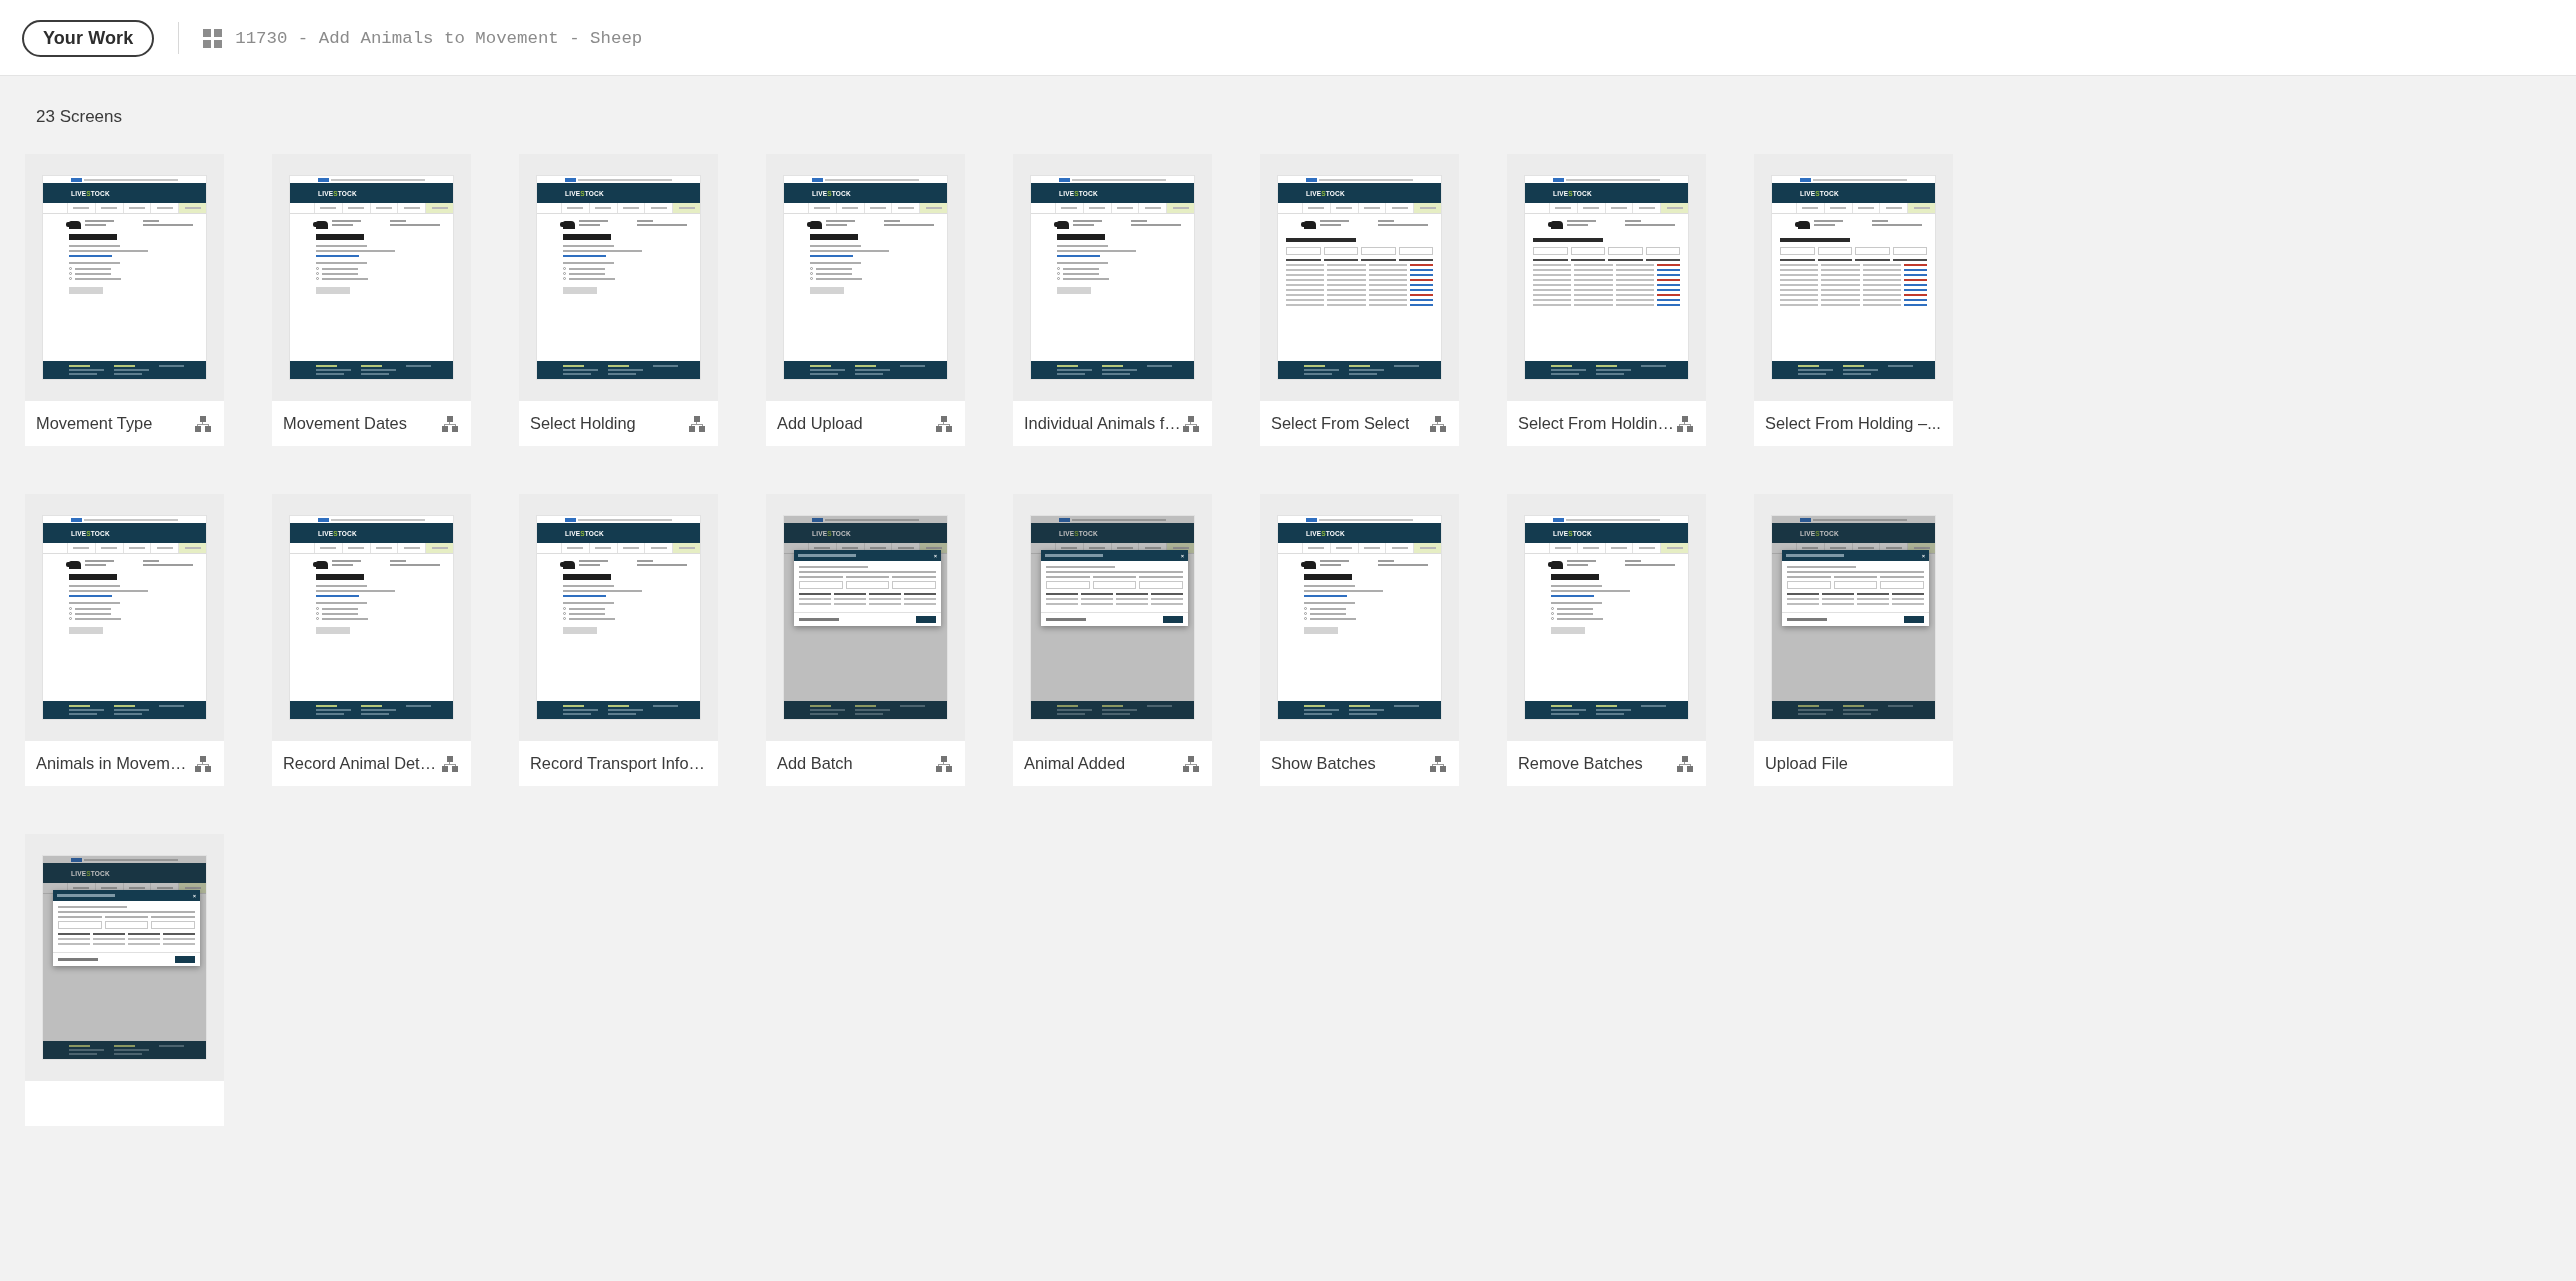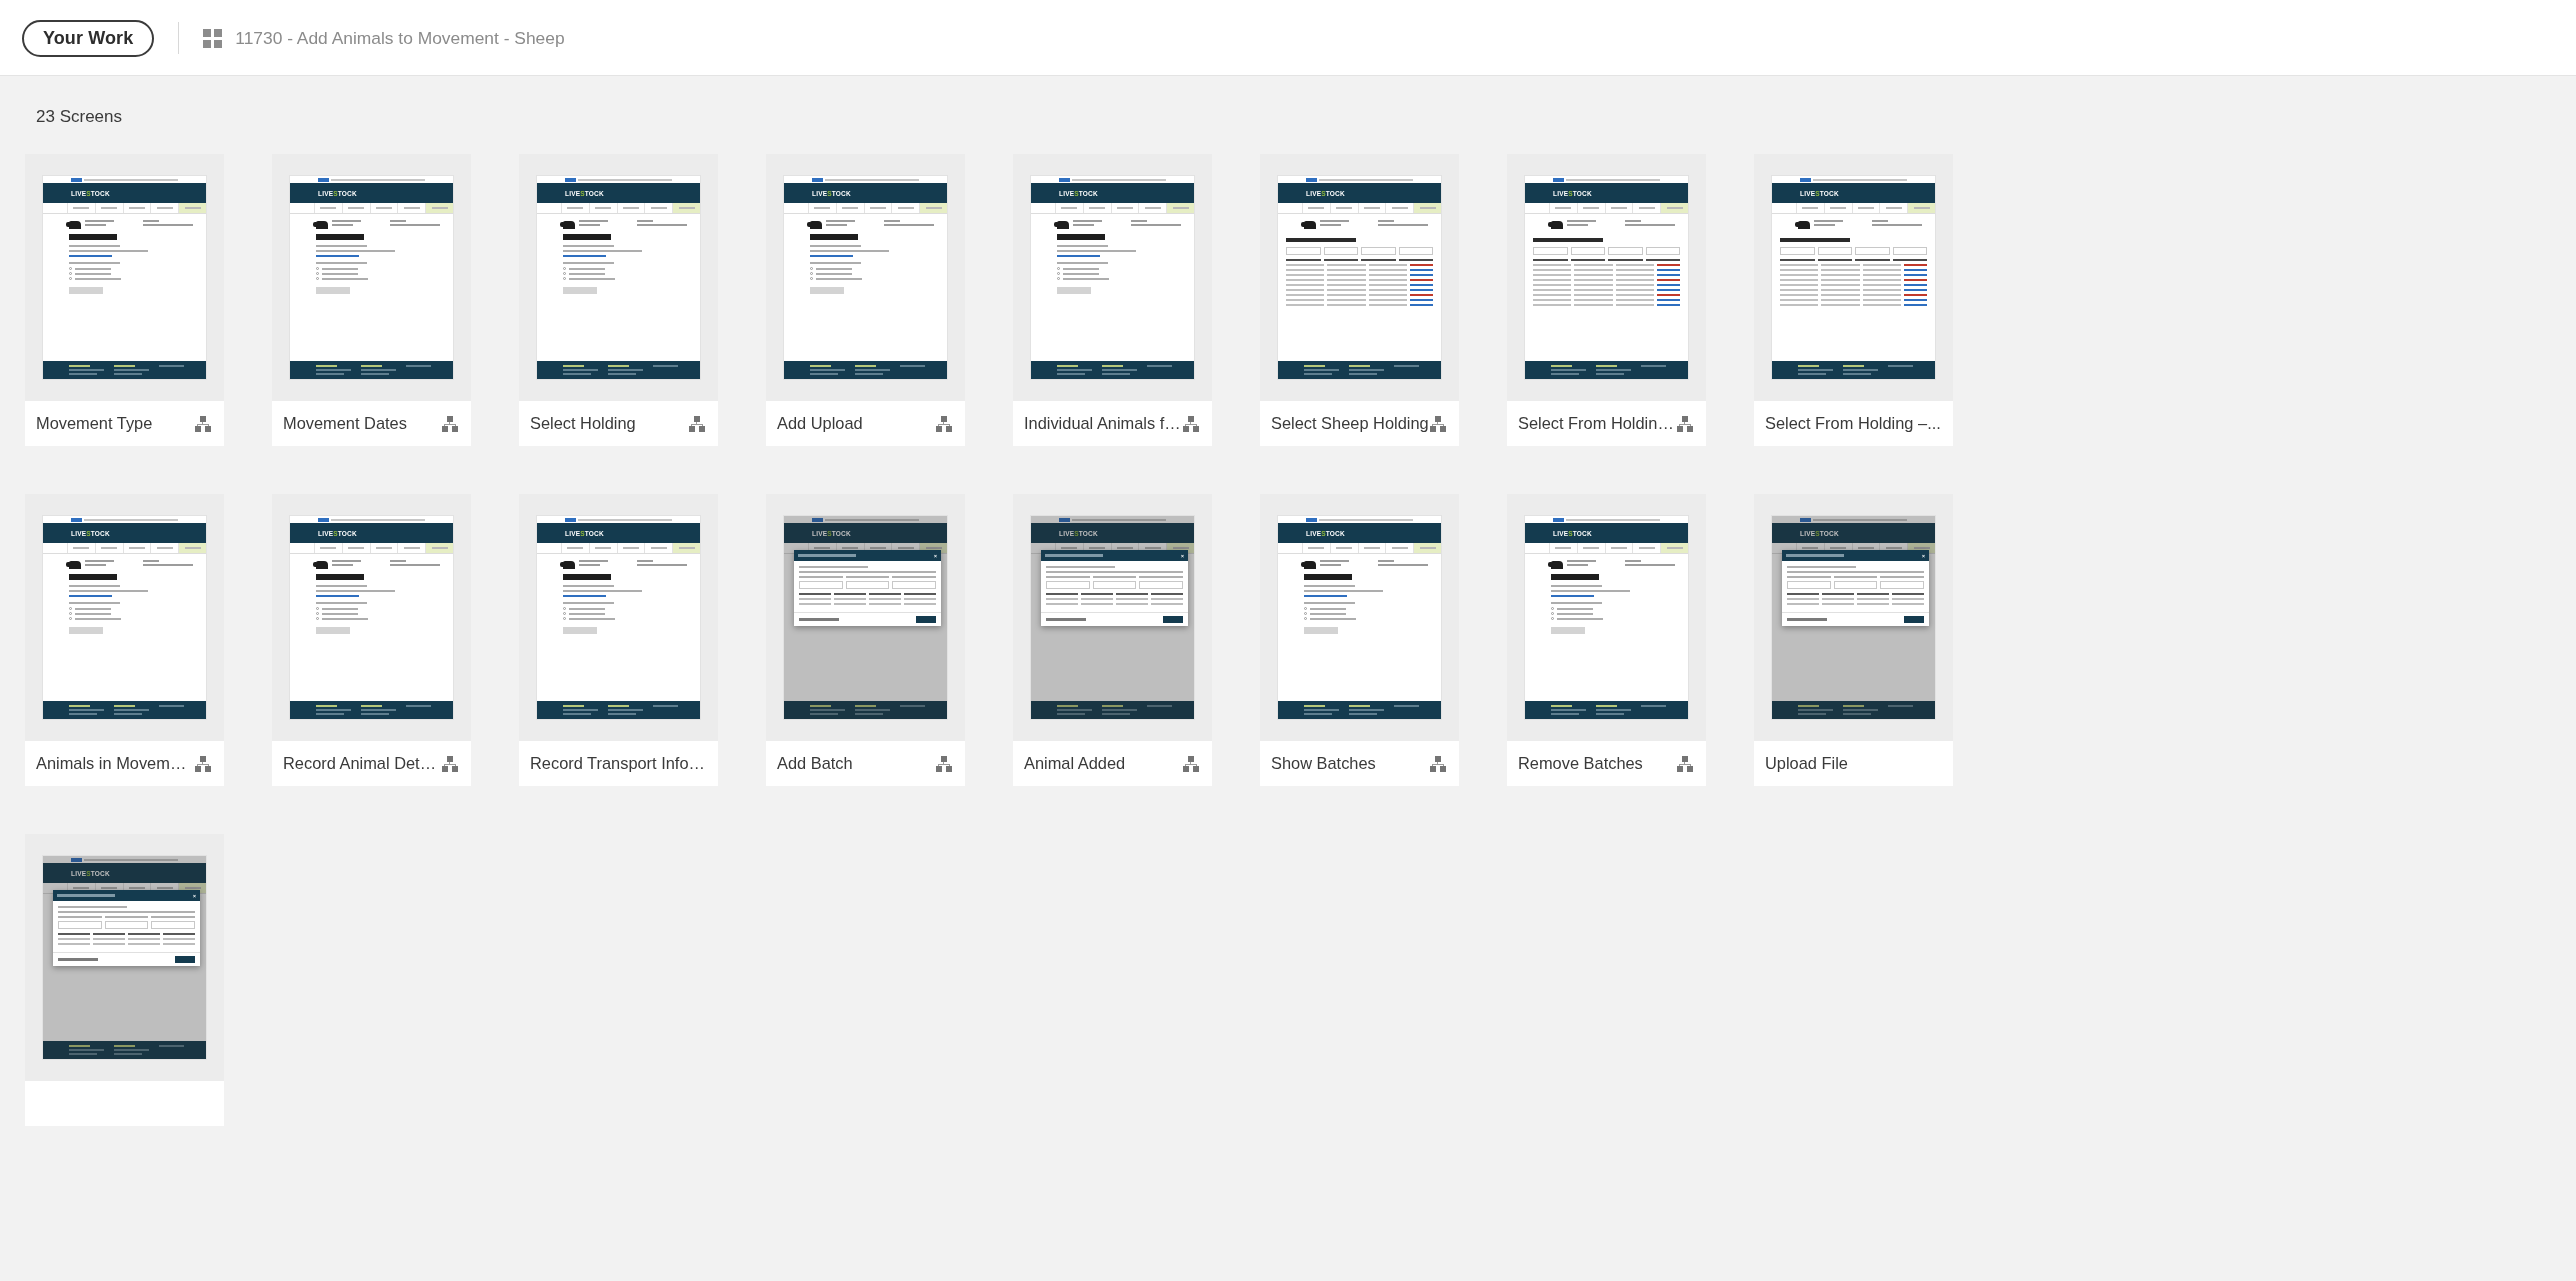--- a/index.html
+++ b/index.html
@@ -37,20 +37,21 @@
     background: #fff;
   }
   .divider-v {
     width: 1px; height: 32px;
     background: #d8d8d8;
     margin: 0 24px;
   }
   .crumb {
     display: flex; align-items: center; gap: 13px;
     cursor: pointer;
+    font-family: Liberation Mono, monospace;
   }
   .grid-icon {
     width: 19px; height: 19px;
     display: grid;
     grid-template-columns: 8px 8px;
     grid-template-rows: 8px 8px;
     gap: 3px;
   }
   .grid-icon i { background: #8c8c8c; display:block; width:8px; height:8px; }
   .crumb-text {
@@ -818,21 +819,21 @@
                 <i></i>
                 <i style="width:80%"></i>
               </div>
               <div>
                 <i style="width:70%"></i>
               </div>
             </div>
           </div>
         </div>
         <div class="caption">
-          <span class="cap-text">Select Sheep Holding</span>
+          <span class="cap-text">Select From Select</span>
           <span class="flow-icon">
             <span class="top"></span>
             <span class="stem"></span>
             <span class="bar"></span>
             <span class="ll"></span>
             <span class="rl"></span>
             <span class="l"></span>
             <span class="r"></span>
           </span>
         </div>

